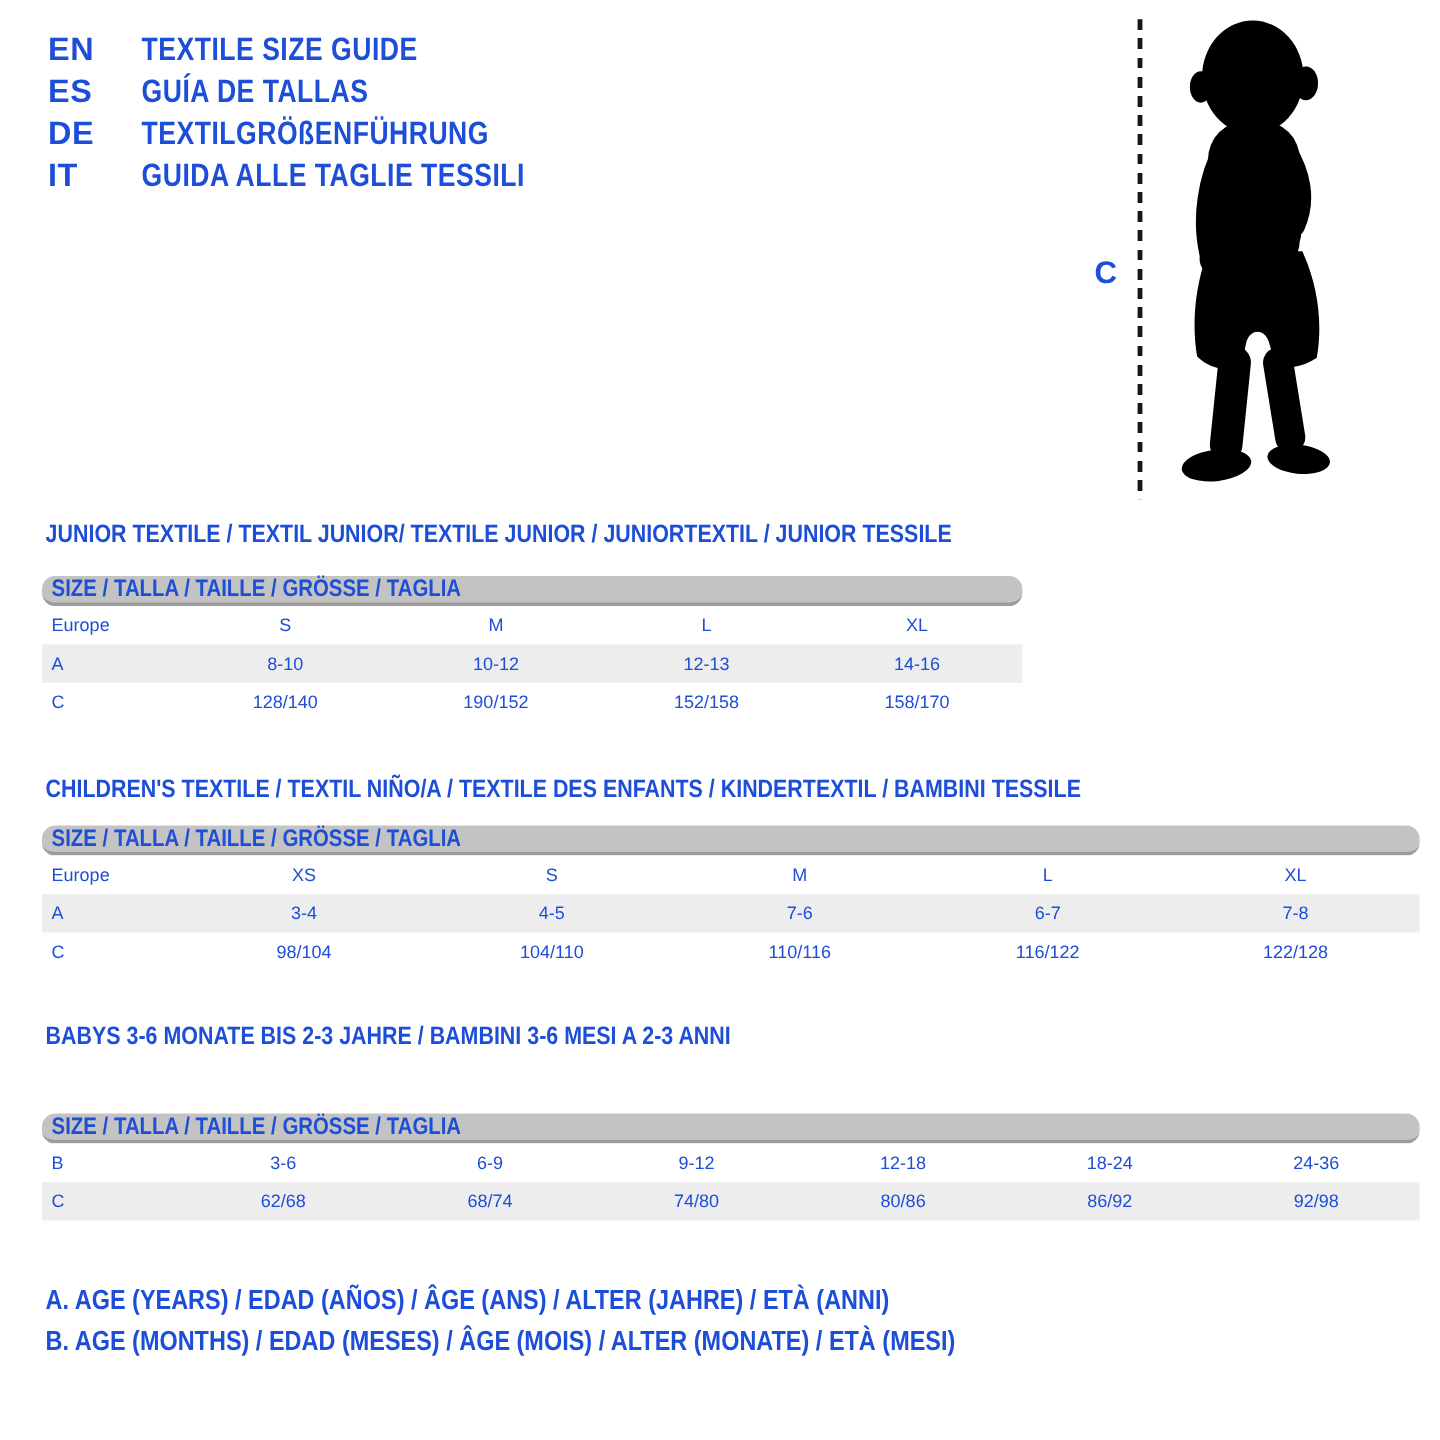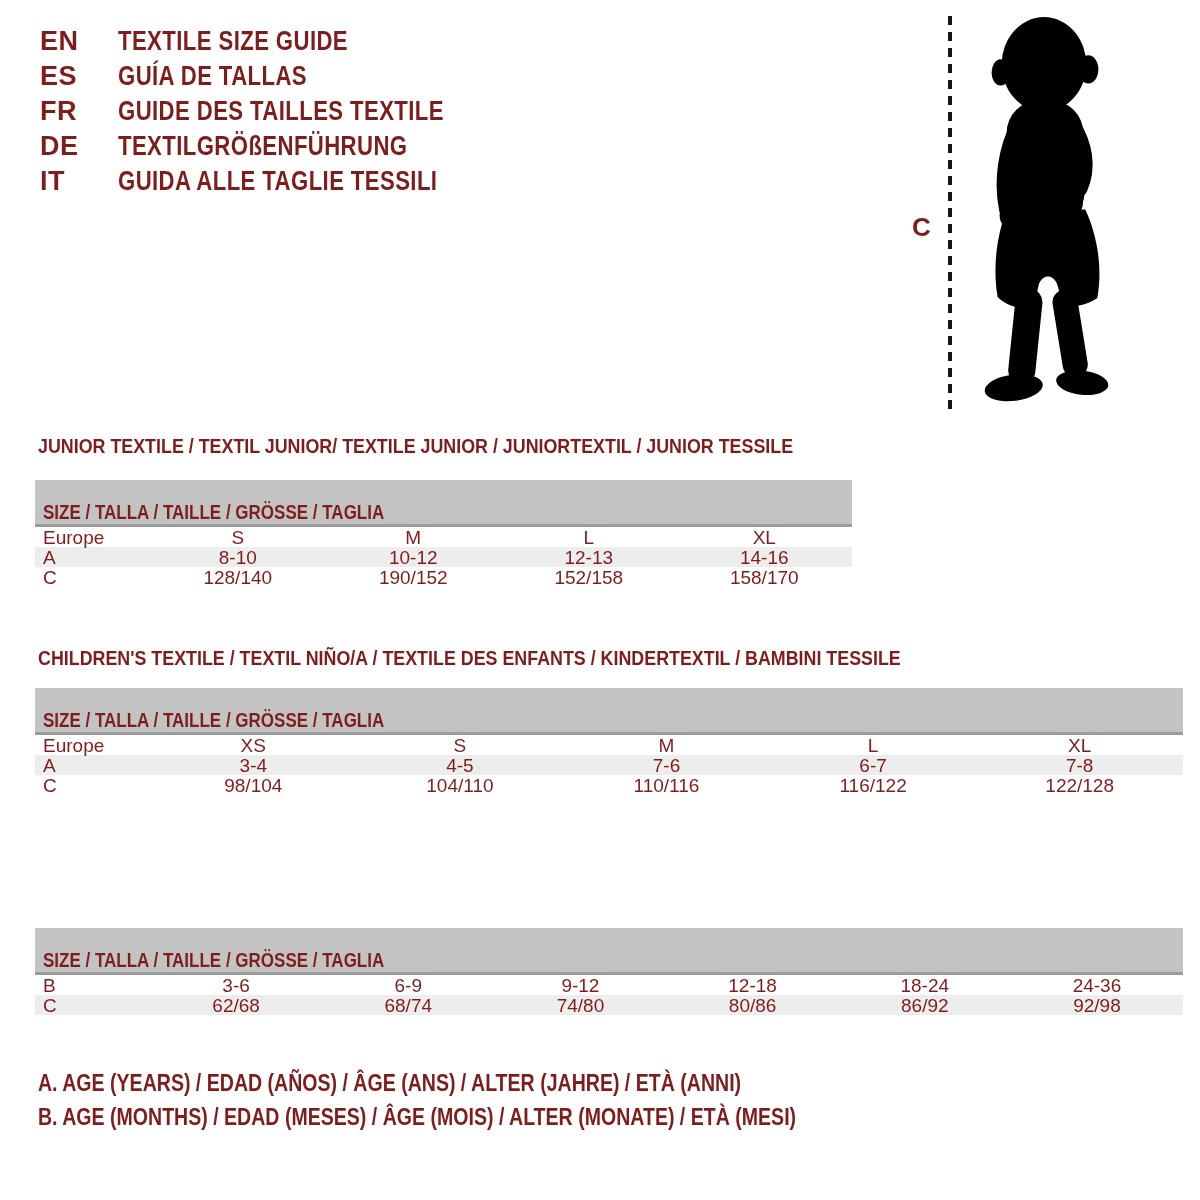--- a/index.html
+++ b/index.html
@@ -1,18 +1,18 @@
 <!DOCTYPE html>
 <html><head>
 <meta charset="utf-8">
 <style>
   html,body{margin:0;padding:0;background:#ffffff;}
   .canvas{
     position:relative;width:1200px;height:1200px;background:#ffffff;
-    font-family:"Liberation Sans",sans-serif;color:#7f1d1d;overflow:hidden;
+    font-family:"Liberation Sans",sans-serif;color:#1d4ed8;overflow:hidden;
   }
   .cx{display:inline-block;transform:scaleX(0.82);transform-origin:0 50%;white-space:nowrap;}
   .cx85{display:inline-block;transform:scaleX(0.85);transform-origin:0 50%;white-space:nowrap;}
 
   
   .lang-block{position:absolute;left:40px;top:24px;}
   .lang-row{display:flex;height:35px;align-items:center;font-size:27px;font-weight:700;letter-spacing:.5px;}
   .lang-code{width:78px;flex:0 0 78px;}
   
   .dash-line{
@@ -27,25 +27,25 @@
   .sec1{left:38px;top:428px;}
   .sec2{left:38px;top:640px;text-align:center;}
   .sec3{left:38px;top:846px;}
 
   
   .size-table{position:absolute;left:35px;}
   .t1{top:480px;width:817px;}
   .t2{top:688px;width:1148px;}
   .t3{top:928px;width:1148px;}
   .thead{
-    height:47px;background:#c3c3c3;border-bottom:3px solid #9c9c9c;
-    display:flex;align-items:flex-end;padding-left:8px;box-sizing:border-box;
-    font-size:20px;font-weight:700;
+    height:25px;background:#c3c3c3;border-bottom:3px solid #9c9c9c;
+    display:flex;align-items:flex-start;padding-left:8px;box-sizing:border-box;
+    font-size:20px;font-weight:700;border-radius:11px;
   }
-  .trow{display:flex;height:20px;align-items:flex-start;font-size:19px;}
+  .trow{display:flex;height:32px;align-items:center;font-size:15px;}
   .trow .lab{width:115px;flex:0 0 115px;padding-left:8px;box-sizing:border-box;}
   .trow .val{flex:1;text-align:center;}
   .shaded{background:#ededed;}
 
   
   .legend{position:absolute;left:38px;top:1066px;}
   .legend-line{height:34px;display:flex;align-items:center;font-size:23px;font-weight:700;}
 </style>
 </head>
 <body>
@@ -53,24 +53,20 @@
 <div class="canvas">
 
   <div class="lang-block">
     <div class="lang-row">
       <span class="lang-code">EN</span>
       <span class="cx">TEXTILE SIZE GUIDE</span>
     </div>
     <div class="lang-row">
       <span class="lang-code">ES</span>
       <span class="cx">GUÍA DE TALLAS</span>
-    </div>
-    <div class="lang-row">
-      <span class="lang-code">FR</span>
-      <span class="cx">GUIDE DES TAILLES TEXTILE</span>
     </div>
     <div class="lang-row">
       <span class="lang-code">DE</span>
       <span class="cx">TEXTILGRÖßENFÜHRUNG</span>
     </div>
     <div class="lang-row">
       <span class="lang-code">IT</span>
       <span class="cx">GUIDA ALLE TAGLIE TESSILI</span>
     </div>
   </div>
@@ -152,20 +148,21 @@
       <span class="lab">C</span>
       <span class="val">98/104</span>
       <span class="val">104/110</span>
       <span class="val">110/116</span>
       <span class="val">116/122</span>
       <span class="val">122/128</span>
     </div>
   </div>
 
   <div class="sec-title sec3">
+    <div><span class="cx85">BABYS 3-6 MONATE BIS 2-3 JAHRE / BAMBINI 3-6 MESI A 2-3 ANNI</span></div>
   </div>
   <div class="size-table t3">
     <div class="thead">
       <span class="cx85">SIZE / TALLA / TAILLE / GRÖSSE / TAGLIA</span>
     </div>
     <div class="trow">
       <span class="lab">B</span>
       <span class="val">3-6</span>
       <span class="val">6-9</span>
       <span class="val">9-12</span>

